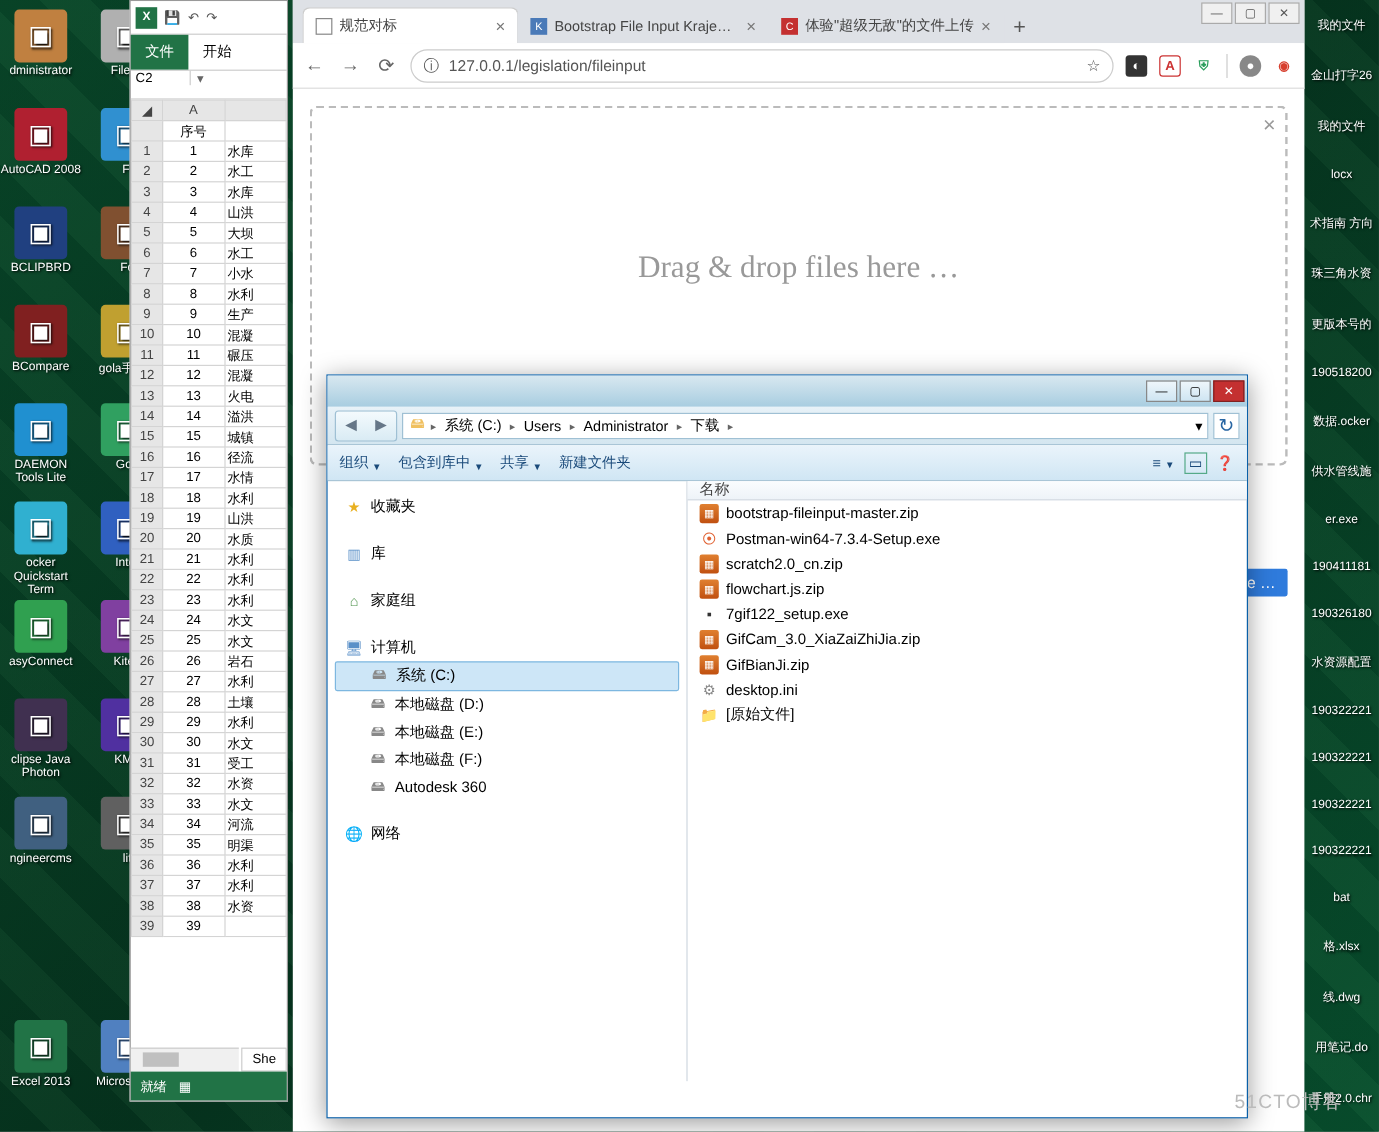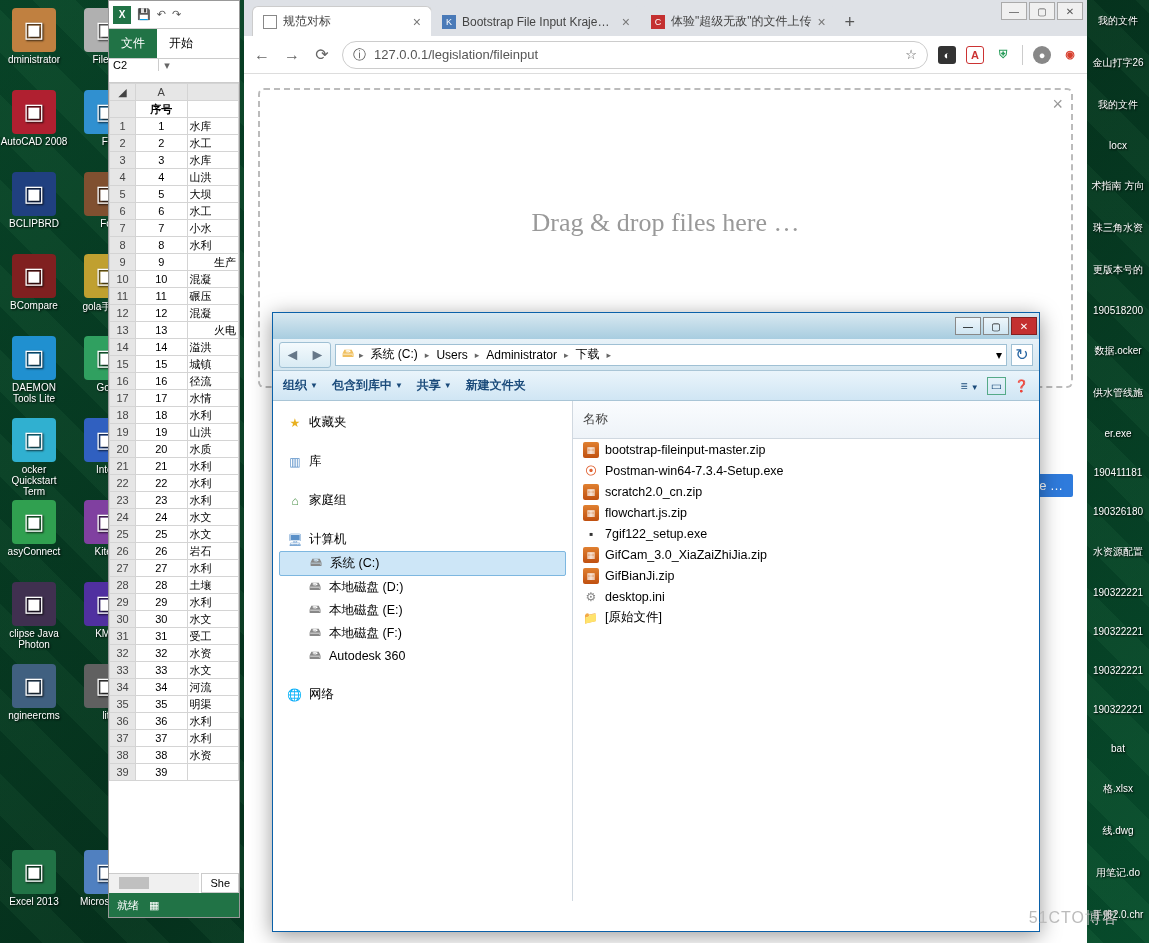--- a/index.html
+++ b/index.html
@@ -65,30 +65,30 @@
 .ex-nav { width:52px; height:26px; background:linear-gradient(#f4fafd,#d9ebf4); border:1px solid #9fc0d4; border-radius:3px; display:flex;}
 .ex-nav div{flex:1; display:flex; align-items:center; justify-content:center; color:#678;}
 .crumb { flex:1; height:22px; background:#fff; border:1px solid #9fc0d4; display:flex; align-items:center; font-size:12px; padding:0 4px;}
 .crumb .seg{ padding:0 4px;}
 .crumb .ar{ color:#666; font-size:9px; padding:0 3px;}
 .refresh{ width:22px; height:22px; border:1px solid #9fc0d4; background:#fff; color:#2966a3; display:flex; align-items:center; justify-content:center;}
 .search{ width:200px; height:22px; border:1px solid #9fc0d4; background:#fff; display:flex; align-items:center; padding:0 6px; font-size:12px; color:#888; font-style:italic;}
 .search .sico{ margin-left:auto; color:#2966a3; font-style:normal;}
 .ex-menu { height:22px; background:linear-gradient(#e8e0f4,#d8cff0); display:flex; align-items:center; padding:0 8px; gap:14px; font-size:12px; color:#333; border-bottom:1px solid #b8b0d0;}
 .ex-tools { height:30px; background:linear-gradient(#eaf4fb,#d0e6f4); display:flex; align-items:center; padding:0 10px; gap:14px; font-size:12px; color:#1a4a7a; border-bottom:1px solid #a9c5d6;}
-.ex-tools .t{ display:flex; align-items:center; gap:3px;font-weight:bold;}
+.ex-tools .t{ display:flex; align-items:flex-end; gap:3px;}
 .ex-tools .rt{ margin-left:auto; display:flex; gap:8px; align-items:center;}
 .ex-body { display:flex; height:500px;}
 .ex-side { width:300px; border-right:1px solid #d0d8e0; padding:10px 6px; font-size:12.5px; overflow:auto;}
 .ex-side .grp { margin-bottom:16px;}
 .ex-side .gh { display:flex; align-items:center; gap:6px; padding:3px 8px;}
 .ex-side .gi { display:flex; align-items:center; gap:6px; padding:3px 8px 3px 28px;}
 .ex-side .gi.sel { background:#cde6f7; border:1px solid #7db7e0; border-radius:2px;}
 .ex-main { flex:1; font-size:12.5px;}
-.ex-main .colh { height:38px; border-bottom:1px solid #d0d8e0; display:flex; align-items:center; padding:0 10px; color:#444; background:linear-gradient(#fafcfe,#eef3f8);}
+.ex-main .colh { height:16px; border-bottom:1px solid #d0d8e0; display:flex; align-items:center; padding:0 10px; color:#444; background:linear-gradient(#fafcfe,#eef3f8);}
 .ex-main .fi { display:flex; align-items:center; gap:6px; padding:2px 10px; height:21px;}
 .fico { width:16px; height:16px; flex:none; display:flex; align-items:center; justify-content:center; font-size:12px;}
 .ico-zip{ background:linear-gradient(#e08030,#c05010); color:#fff; border-radius:2px; font-size:9px;}
 .ico-folder{ color:#f0c060;}
 
 .watermark{ position:absolute; right:30px; bottom:14px; color:#bbb; font-size:16px; letter-spacing:1px;}
 </style>
 </head>
 <body>
 
@@ -220,21 +220,21 @@
   <div class="sheet">
     <table id="xltable">
         <tbody>
           <tr>
             <th class="rh ch">◢</th>
             <th class="ch">A</th>
             <th class="ch"></th>
           </tr>
           <tr>
             <th class="rh"></th>
-            <td style="font-weight:bold">序号</td>
+            <td style="font-weight:normal">序号</td>
             <td></td>
           </tr>
           <tr>
             <th class="rh">1</th>
             <td>1</td>
             <td style="text-align:left">水库</td>
           </tr>
           <tr>
             <th class="rh">2</th>
             <td>2</td>
@@ -266,41 +266,41 @@
             <td style="text-align:left">小水</td>
           </tr>
           <tr>
             <th class="rh">8</th>
             <td>8</td>
             <td style="text-align:left">水利</td>
           </tr>
           <tr>
             <th class="rh">9</th>
             <td>9</td>
-            <td style="text-align:right">生产</td>
+            <td style="text-align:left">生产</td>
           </tr>
           <tr>
             <th class="rh">10</th>
             <td>10</td>
             <td style="text-align:left">混凝</td>
           </tr>
           <tr>
             <th class="rh">11</th>
             <td>11</td>
             <td style="text-align:left">碾压</td>
           </tr>
           <tr>
             <th class="rh">12</th>
             <td>12</td>
             <td style="text-align:left">混凝</td>
           </tr>
           <tr>
             <th class="rh">13</th>
             <td>13</td>
-            <td style="text-align:right">火电</td>
+            <td style="text-align:left">火电</td>
           </tr>
           <tr>
             <th class="rh">14</th>
             <td>14</td>
             <td style="text-align:left">溢洪</td>
           </tr>
           <tr>
             <th class="rh">15</th>
             <td>15</td>
             <td style="text-align:left">城镇</td>

